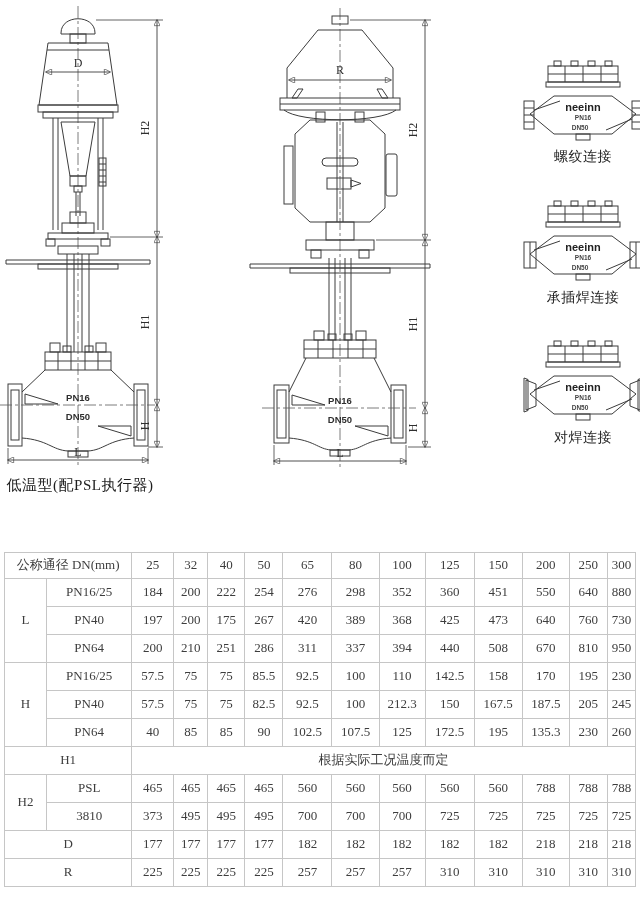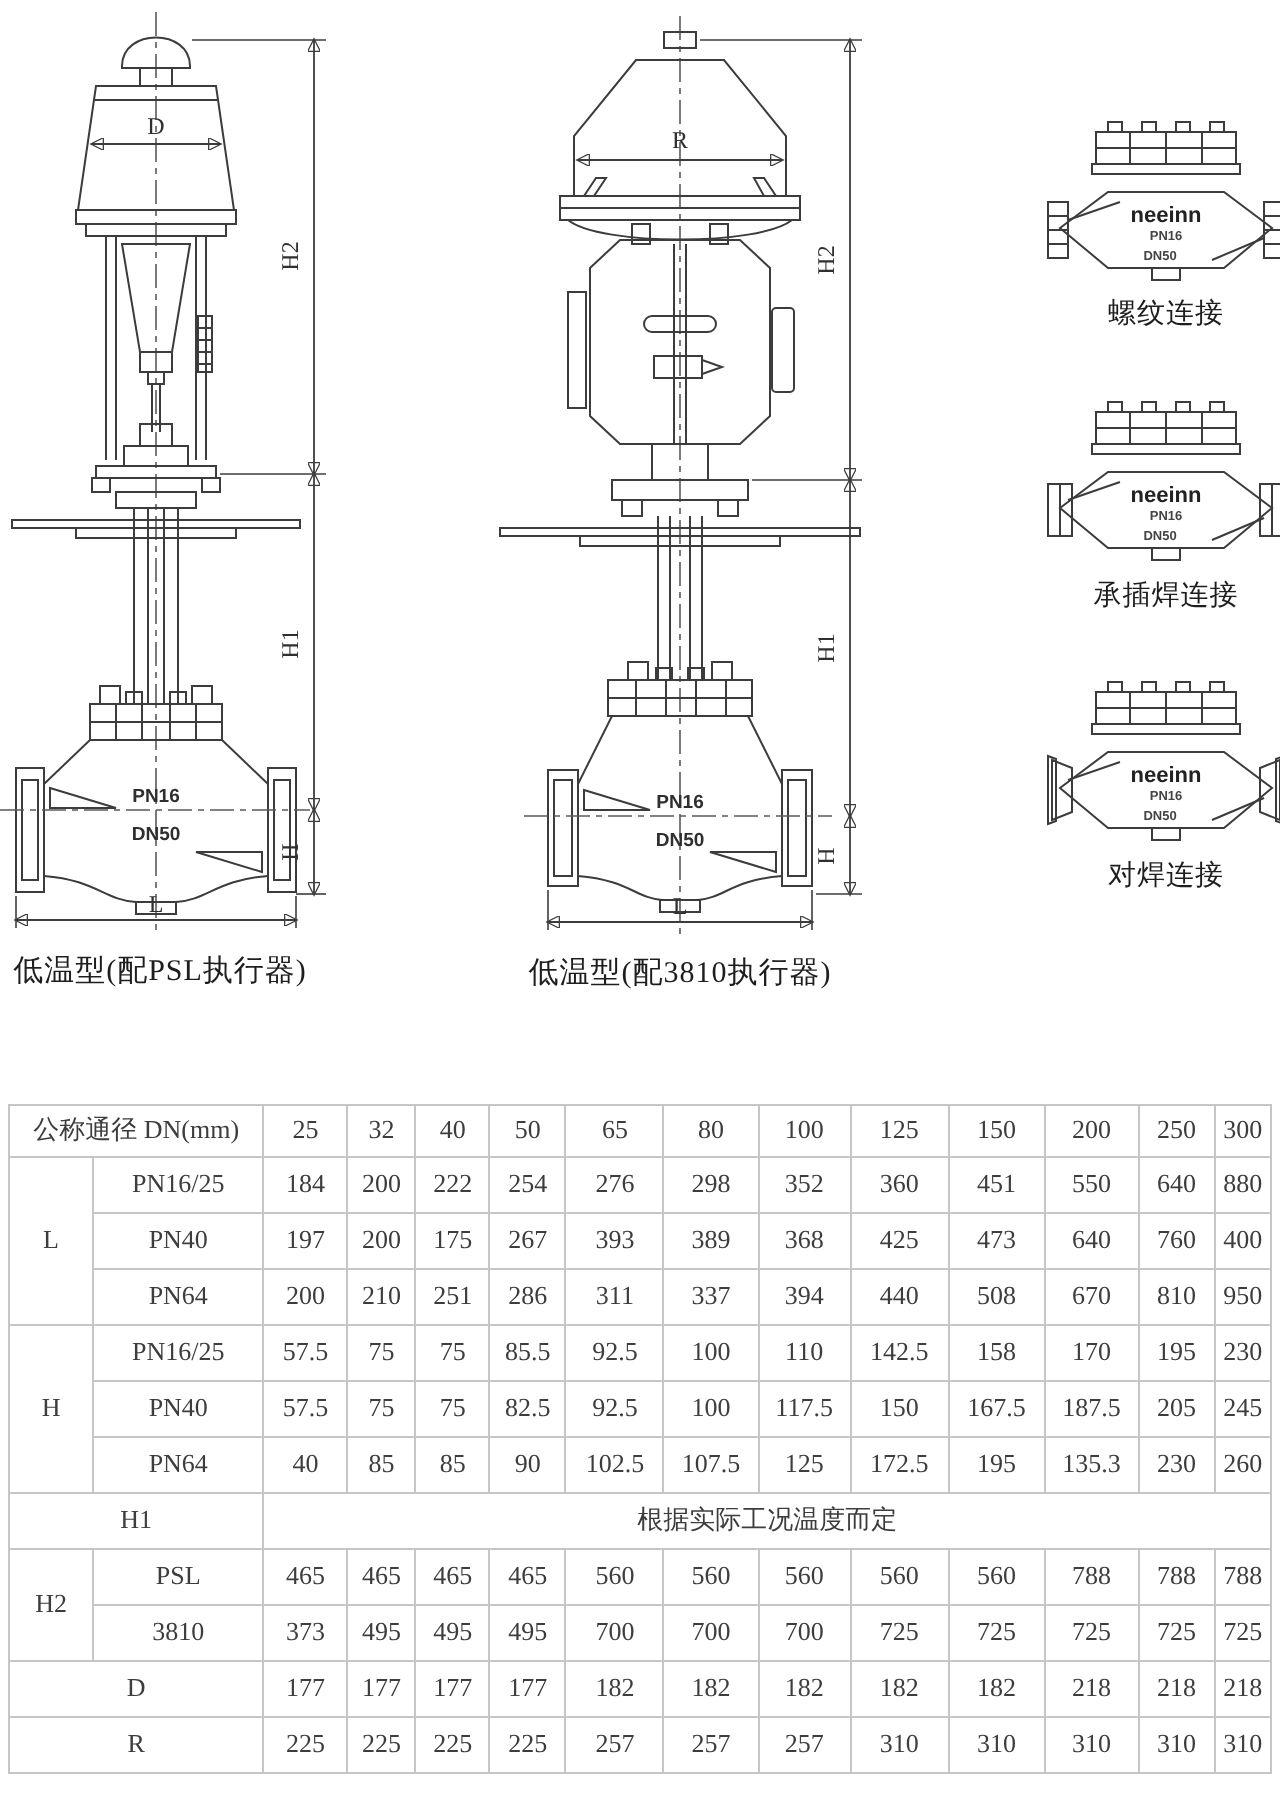--- a/index.html
+++ b/index.html
@@ -190,21 +190,20 @@
       <line class="dim" x1="195" y1="408" x2="195" y2="447" marker-start="url(#ah)" marker-end="url(#ah)"></line>
       <text transform="rotate(-90 187 130)" x="187" y="130">H2</text>
       <text transform="rotate(-90 187 324)" x="187" y="324">H1</text>
       <text transform="rotate(-90 187 428)" x="187" y="428">H</text>
       <line class="ext" x1="44" y1="445" x2="44" y2="465"></line>
       <line class="ext" x1="176" y1="445" x2="176" y2="465"></line>
       <line class="dim" x1="44" y1="461" x2="176" y2="461" marker-start="url(#ah)" marker-end="url(#ah)"></line>
       <text x="110" y="457">L</text>
     </g>
   </svg>
-  <div class="caption" style="left:255px;top:477px;width:170px">低温型(配3810执行器)</div>
 
   <svg class="dwg" style="left:524px;top:56px" width="118" height="90" viewBox="0 0 118 90">
     <g>
       <rect x="30" y="5" width="7" height="5"></rect>
         <rect x="47" y="5" width="7" height="5"></rect>
       <rect x="64" y="5" width="7" height="5"></rect>
         <rect x="81" y="5" width="7" height="5"></rect>
       <rect x="24" y="10" width="70" height="16"></rect>
       <line x1="41" y1="10" x2="41" y2="26"></line>
         <line x1="59" y1="10" x2="59" y2="26"></line>
@@ -344,28 +343,28 @@
       <td>550</td>
       <td>640</td>
       <td>880</td>
     </tr>
     <tr>
       <td>PN40</td>
       <td>197</td>
       <td>200</td>
       <td>175</td>
       <td>267</td>
-      <td>393</td>
+      <td>420</td>
       <td>389</td>
       <td>368</td>
       <td>425</td>
       <td>473</td>
       <td>640</td>
       <td>760</td>
-      <td>400</td>
+      <td>730</td>
     </tr>
     <tr>
       <td>PN64</td>
       <td>200</td>
       <td>210</td>
       <td>251</td>
       <td>286</td>
       <td>311</td>
       <td>337</td>
       <td>394</td>
@@ -392,21 +391,21 @@
       <td>230</td>
     </tr>
     <tr>
       <td>PN40</td>
       <td>57.5</td>
       <td>75</td>
       <td>75</td>
       <td>82.5</td>
       <td>92.5</td>
       <td>100</td>
-      <td>117.5</td>
+      <td>212.3</td>
       <td>150</td>
       <td>167.5</td>
       <td>187.5</td>
       <td>205</td>
       <td>245</td>
     </tr>
     <tr>
       <td>PN64</td>
       <td>40</td>
       <td>85</td>

